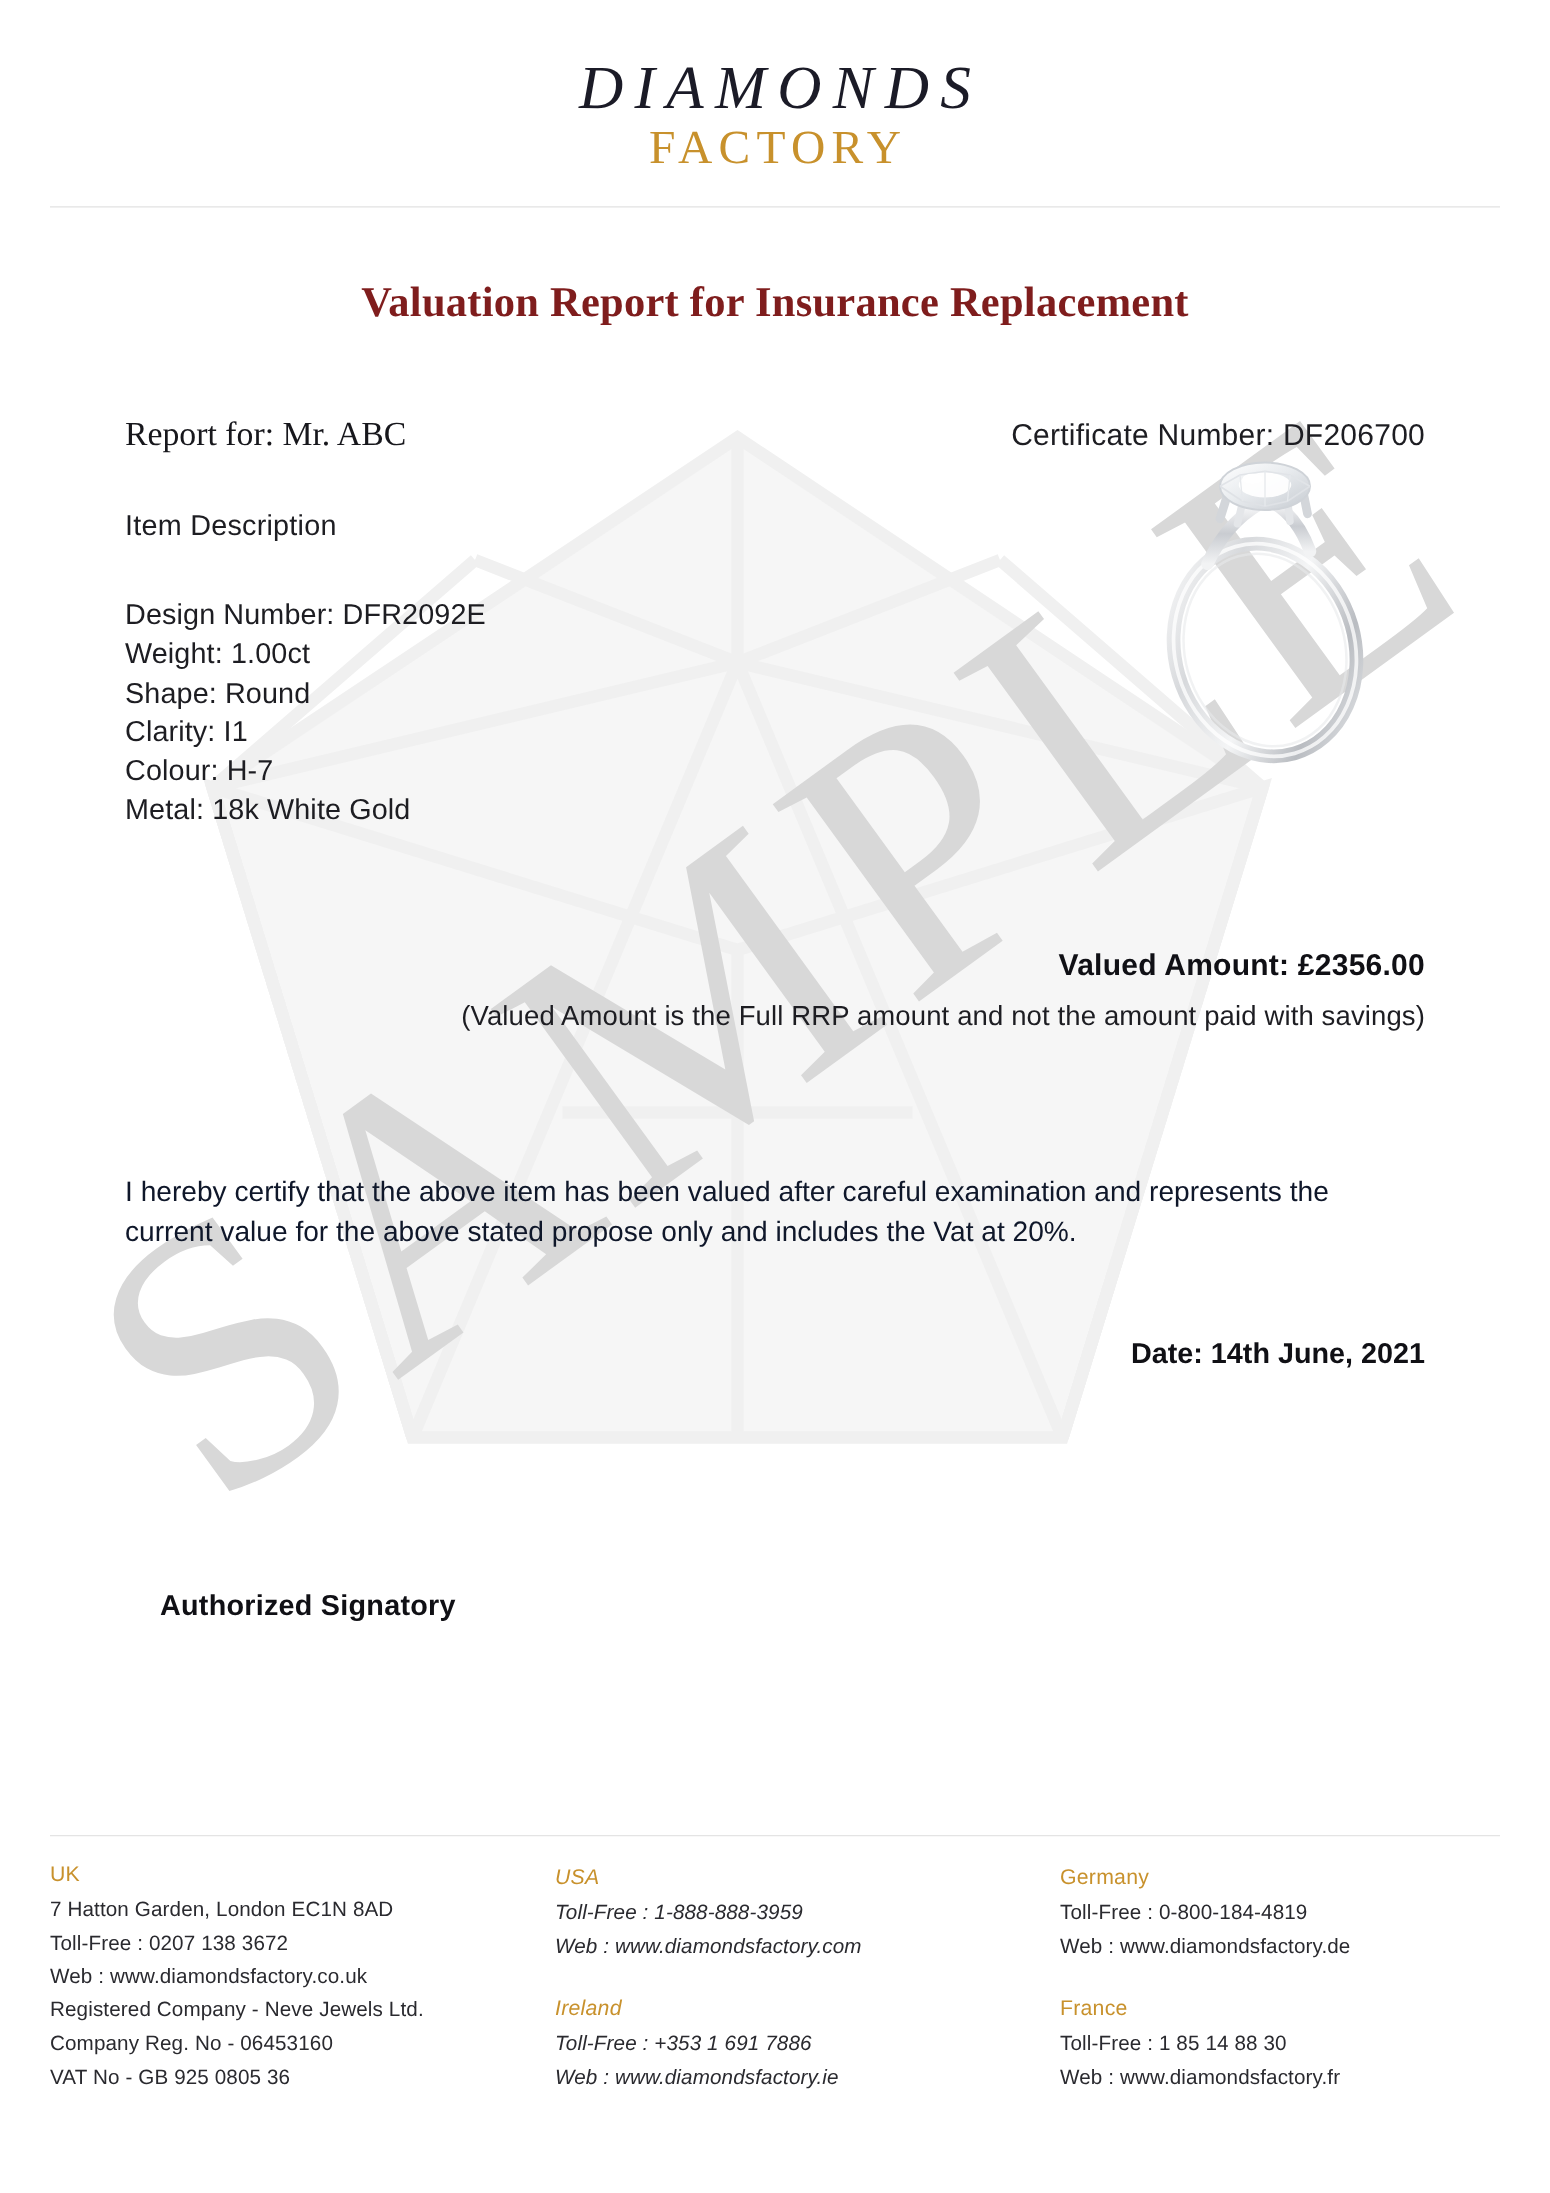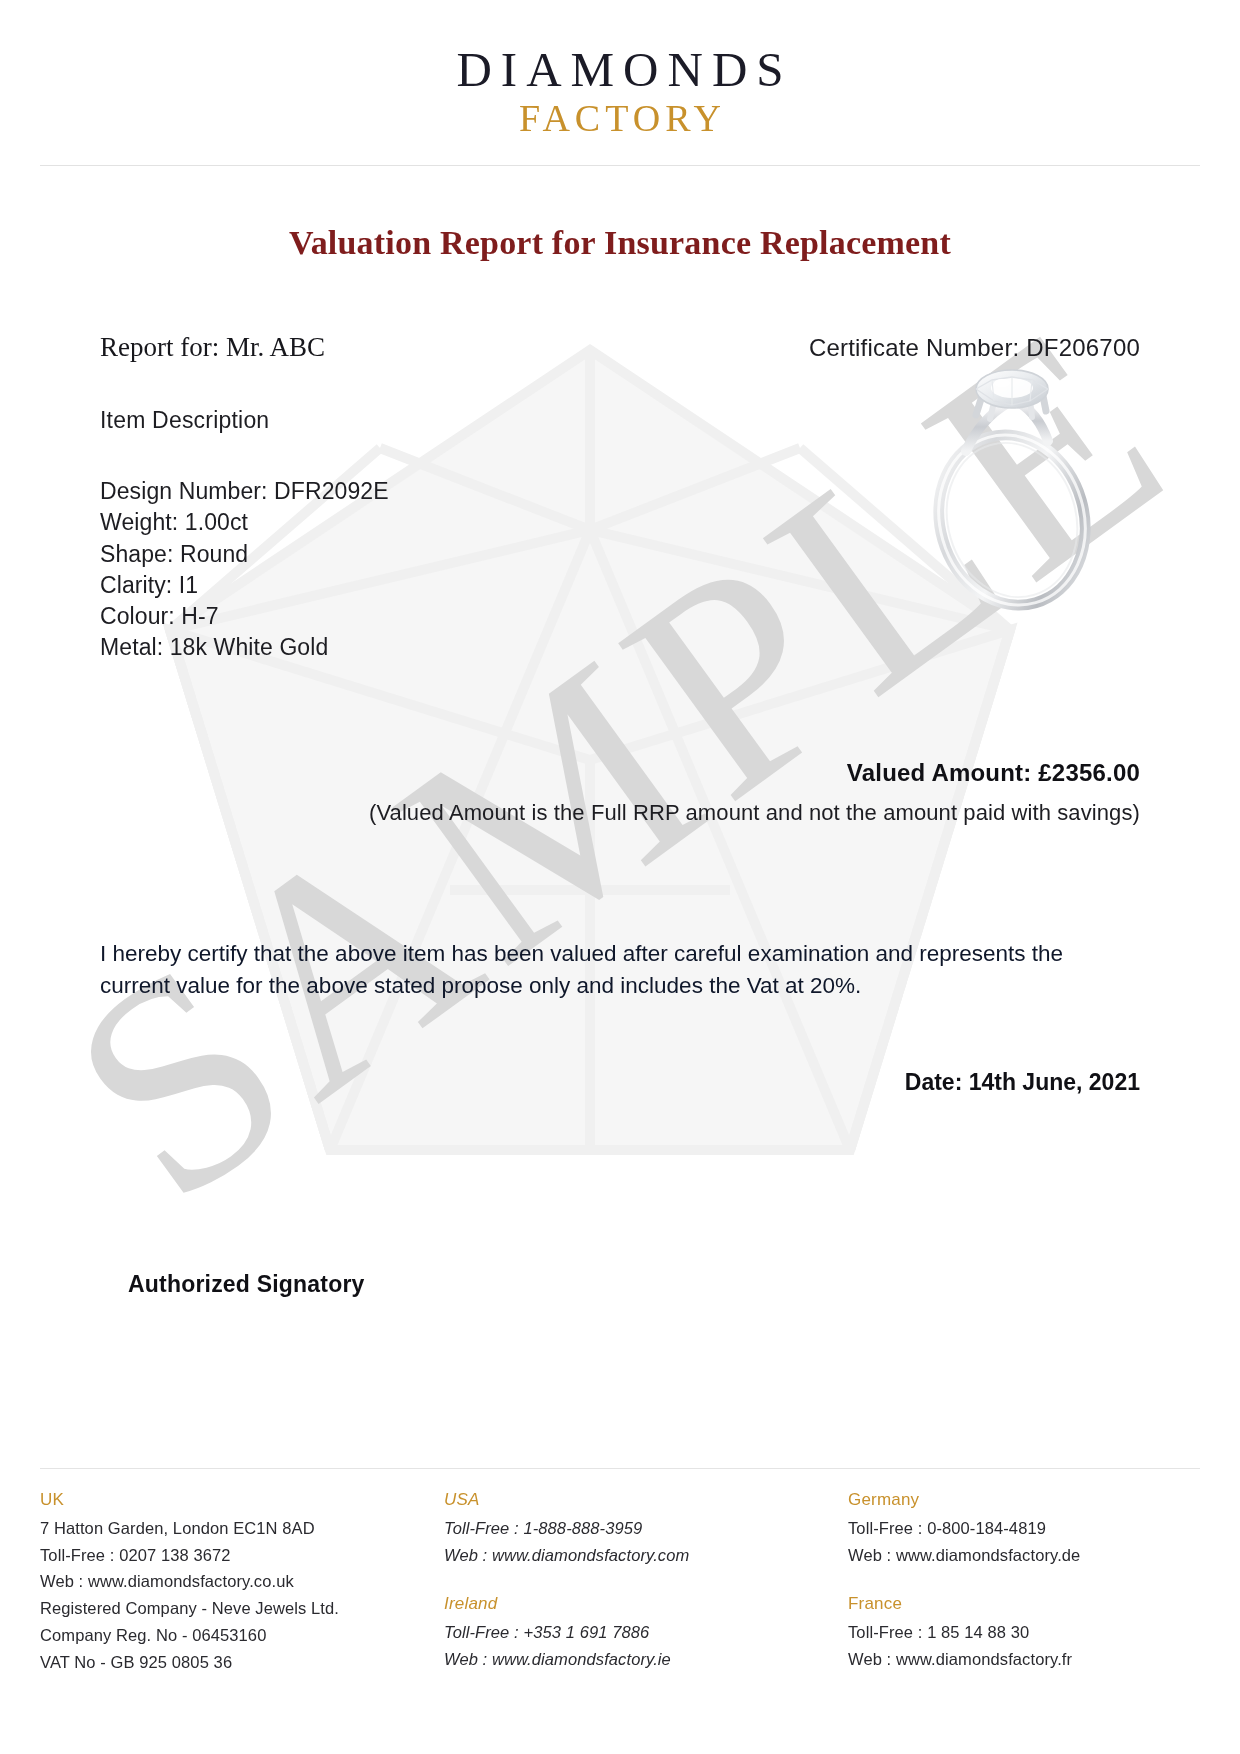--- a/index.html
+++ b/index.html
@@ -65,20 +65,21 @@
     text-align: center;
     padding-top: 44px;
   }
   .logo-diamonds {
     font-family: "Liberation Serif", serif;
     font-size: 49px;
     letter-spacing: 9px;
     color: #1b1b27;
     line-height: 1.05;
     padding-left: 9px;
+    font-style: italic;
   }
   .logo-factory {
     font-family: "Liberation Serif", serif;
     font-size: 38px;
     letter-spacing: 5px;
     color: #c8912c;
     line-height: 1.12;
     margin-top: 2px;
     padding-left: 5px;
   }
@@ -225,20 +226,21 @@
     z-index: 2;
   }
   .footer {
     position: absolute;
     left: 0;
     top: 1490px;
     width: 1240px;
     display: flex;
     z-index: 2;
     padding: 0 40px;
+    align-items: flex-end;
   }
   .f-col {
     flex: 1 1 0;
   }
   .f-group + .f-group { margin-top: 26px; }
   .f-country {
     font-family: "Liberation Sans", sans-serif;
     font-size: 17px;
     font-weight: 300;
     color: #c8912c;

